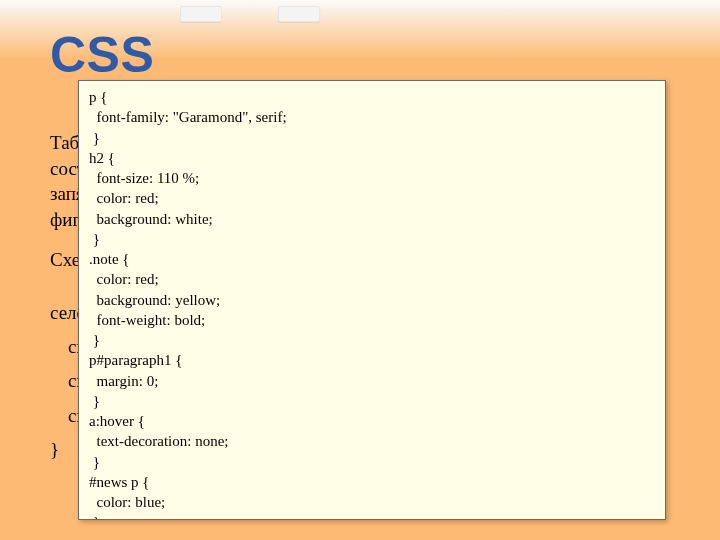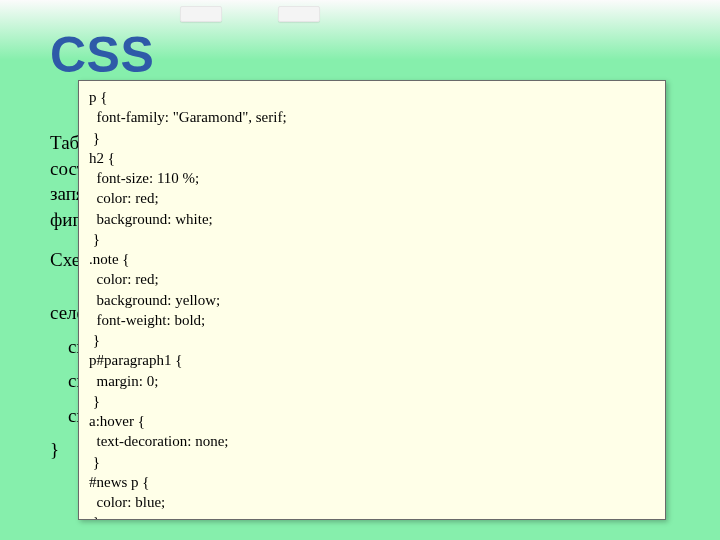--- a/index.html
+++ b/index.html
@@ -8,21 +8,21 @@
     width: 720px;
     height: 540px;
     background: #ffffff;
     font-family: "Times New Roman", Times, serif;
     overflow: hidden;
   }
   .slide {
     position: relative;
     width: 720px;
     height: 540px;
-    background: #86efac;
+    background: #fdba74;
     box-sizing: border-box;
   }
   
   .deco {
     position: absolute;
     top: 6px;
     width: 40px;
     height: 14px;
     background: #f4f4f4;
     border: 1px solid #e6e6e6;

